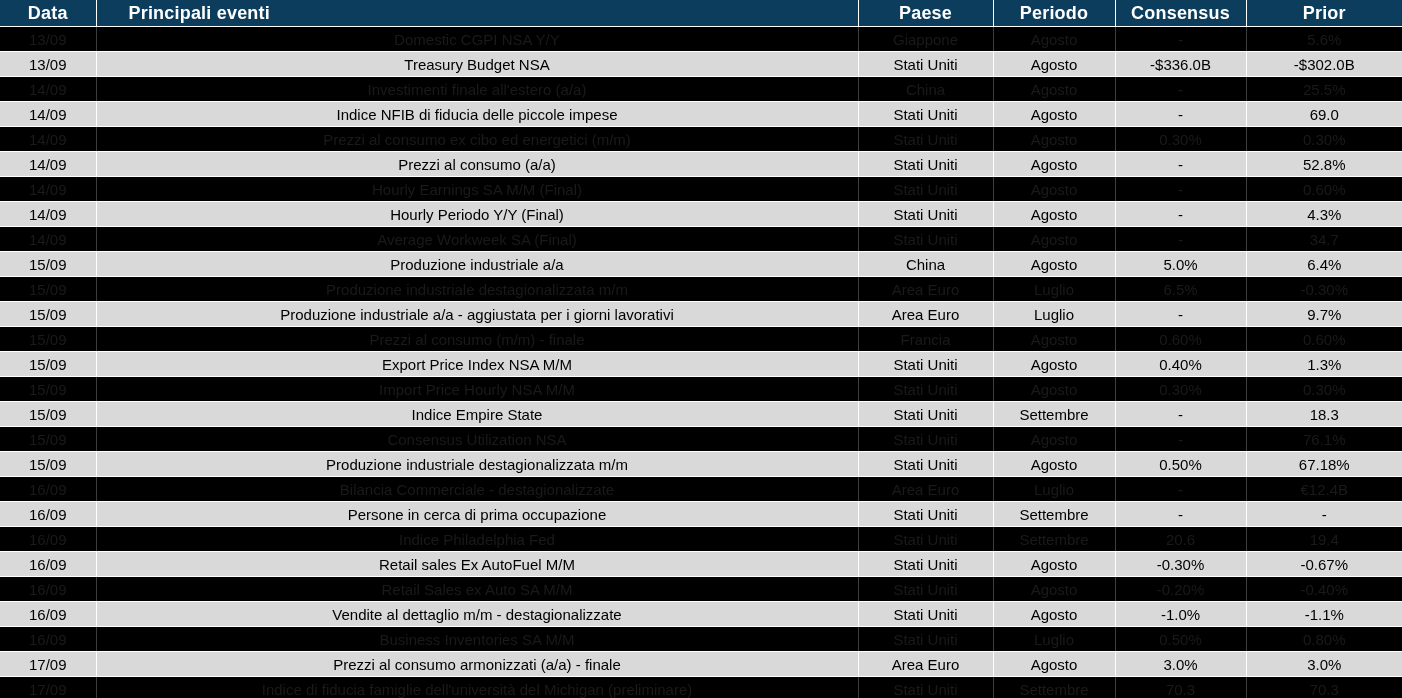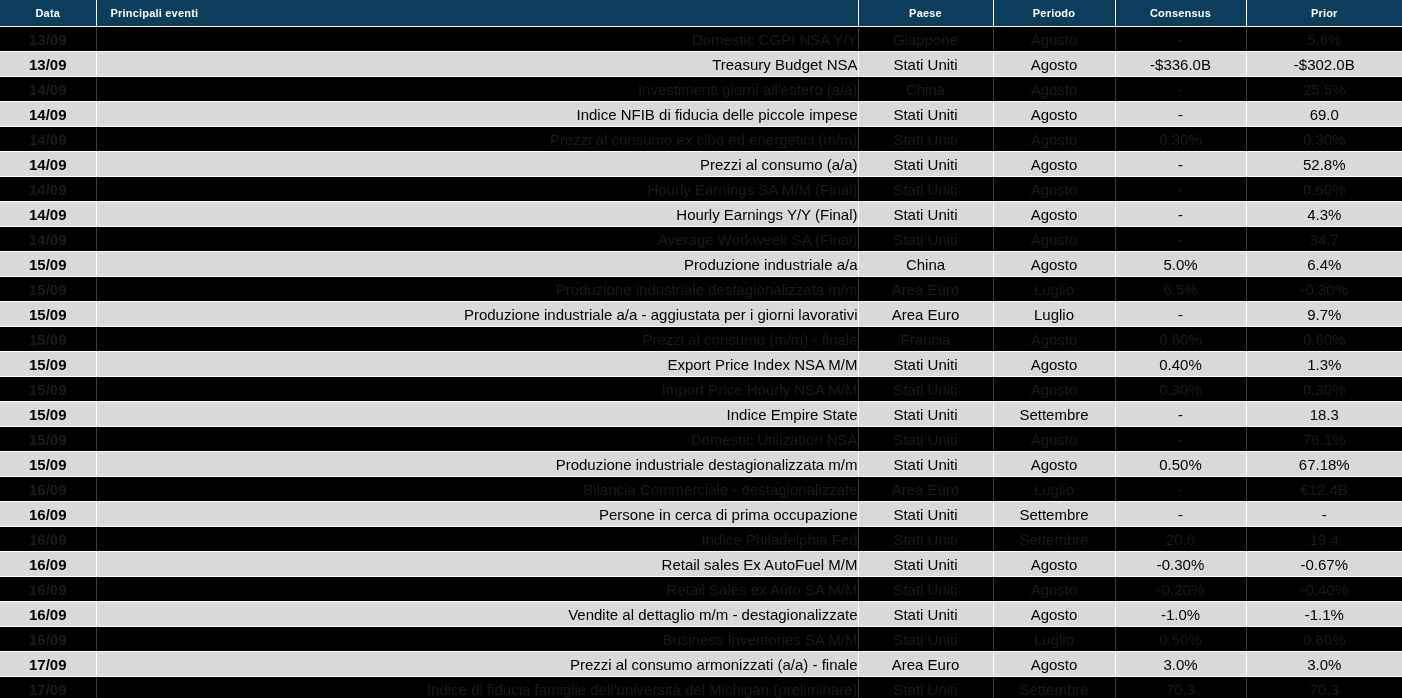--- a/index.html
+++ b/index.html
@@ -7,36 +7,36 @@
     width:1402px;height:698px;overflow:hidden;
     font-family:"Liberation Sans", sans-serif;
   }
   table{
     width:1402px;height:698px;
     border-collapse:collapse;table-layout:fixed;
     background:#d9d9d9;
   }
   thead th{
     background:#0d3d5c;color:#ffffff;
-    font-weight:bold;font-size:11px;
+    font-weight:bold;font-size:18px;
     height:26px;padding:0;
     border-left:1px solid #ffffff;
     border-bottom:1px solid #ffffff;
     text-align:center;letter-spacing:.2px;
   }
-  thead th.ev{ text-align:left;padding-left:14px; }
+  thead th.ev{ text-align:left;padding-left:32px; }
   thead th:first-child{ border-left:none; }
   td{
     font-size:15px;height:24px;padding:0;
     text-align:center;white-space:nowrap;overflow:hidden;
     border-left:1px solid #ffffff;
     border-bottom:1px solid #ffffff;
   }
-  td:first-child{ border-left:none;font-weight:bold; }
-  td.ev{ text-align:right;}
+  td:first-child{ border-left:none; }
+  td.ev{ text-align:center;}
   tr.light td{ background:#d9d9d9;color:#000000; }
   tr.dark td{ background:#000000;color:#1a1a1a; border-left-color:#3c3c3c; }
   tr.dark td:first-child{ border-left:none; }
 </style>
 </head>
 <body>
 
 <table>
   <colgroup>
     <col style="width:96px">
@@ -68,21 +68,21 @@
       <tr class="light">
         <td>13/09</td>
         <td class="ev">Treasury Budget NSA</td>
         <td>Stati Uniti</td>
         <td>Agosto</td>
         <td>-$336.0B</td>
         <td>-$302.0B</td>
       </tr>
       <tr class="dark">
         <td>14/09</td>
-        <td class="ev">Investimenti giorni all'estero (a/a)</td>
+        <td class="ev">Investimenti finale all'estero (a/a)</td>
         <td>China</td>
         <td>Agosto</td>
         <td>-</td>
         <td>25.5%</td>
       </tr>
       <tr class="light">
         <td>14/09</td>
         <td class="ev">Indice NFIB di fiducia delle piccole impese</td>
         <td>Stati Uniti</td>
         <td>Agosto</td>
@@ -108,21 +108,21 @@
       <tr class="dark">
         <td>14/09</td>
         <td class="ev">Hourly Earnings SA M/M (Final)</td>
         <td>Stati Uniti</td>
         <td>Agosto</td>
         <td>-</td>
         <td>0.60%</td>
       </tr>
       <tr class="light">
         <td>14/09</td>
-        <td class="ev">Hourly Earnings Y/Y (Final)</td>
+        <td class="ev">Hourly Periodo Y/Y (Final)</td>
         <td>Stati Uniti</td>
         <td>Agosto</td>
         <td>-</td>
         <td>4.3%</td>
       </tr>
       <tr class="dark">
         <td>14/09</td>
         <td class="ev">Average Workweek SA (Final)</td>
         <td>Stati Uniti</td>
         <td>Agosto</td>
@@ -180,21 +180,21 @@
       <tr class="light">
         <td>15/09</td>
         <td class="ev">Indice Empire State</td>
         <td>Stati Uniti</td>
         <td>Settembre</td>
         <td>-</td>
         <td>18.3</td>
       </tr>
       <tr class="dark">
         <td>15/09</td>
-        <td class="ev">Domestic Utilization NSA</td>
+        <td class="ev">Consensus Utilization NSA</td>
         <td>Stati Uniti</td>
         <td>Agosto</td>
         <td>-</td>
         <td>76.1%</td>
       </tr>
       <tr class="light">
         <td>15/09</td>
         <td class="ev">Produzione industriale destagionalizzata m/m</td>
         <td>Stati Uniti</td>
         <td>Agosto</td>

